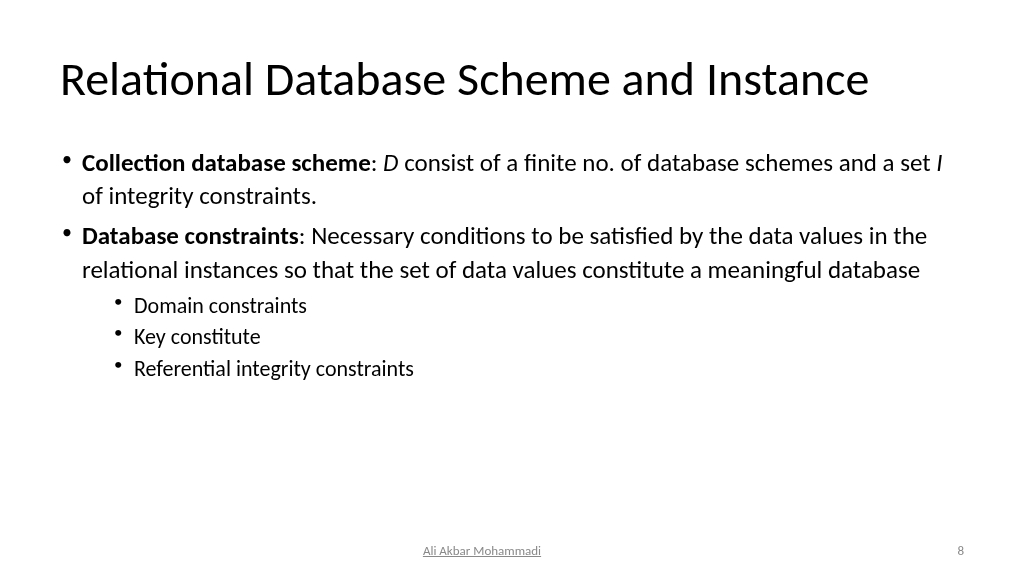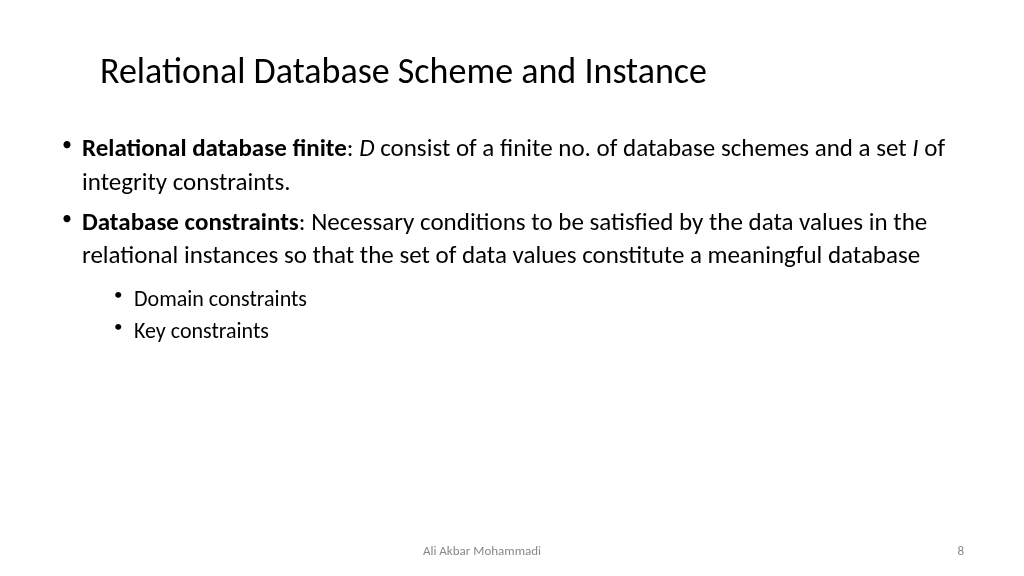--- a/index.html
+++ b/index.html
@@ -10,25 +10,24 @@
     body {
       width: 1024px;
       height: 576px;
       background: #ffffff;
       font-family: Calibri, "Segoe UI", Arial, sans-serif;
       color: #000000;
       padding: 50px 60px 30px 60px;
       position: relative;
     }
     .slide-title {
-      font-size: 36px;
+      font-size: 48px;
       font-weight: 400;
       margin-bottom: 38px;
       line-height: 1.2;
-      margin-left: 40px;
     }
     .content {
       font-size: 25px;
       line-height: 1.35;
     }
     ul.main-list {
       list-style: none;
       padding-left: 0;
     }
     ul.main-list > li {
@@ -39,21 +38,21 @@
     ul.main-list > li::before {
       content: "•";
       position: absolute;
       left: 2px;
       top: 0;
       font-size: 20px;
     }
     ul.sub-list {
       list-style: none;
       padding-left: 30px;
-      margin-top: 12px;
+      margin-top: 4px;
       font-size: 22px;
     }
     ul.sub-list > li {
       position: relative;
       padding-left: 22px;
       margin-bottom: 2px;
     }
     ul.sub-list > li::before {
       content: "•";
       position: absolute;
@@ -74,41 +73,43 @@
       width: 1024px;
       display: flex;
       justify-content: space-between;
       padding: 0 60px 0 0;
       font-size: 13px;
       color: #898989;
     }
     .footer-author {
       width: 100%;
       text-align: center;
+      text-decoration: underline;
     }
     .footer-page {
       position: absolute;
       right: 60px;
     }
   </style>
 </head>
 <body>
 
 <h1 class="slide-title">Relational Database Scheme and Instance</h1>
 
 <div class="content">
   <ul class="main-list">
     <li>
-      <span class="bold">Relational database finite</span><span>: </span><span class="italic">D</span><span> consist of a finite no. of database schemes and a set </span><span class="italic">I</span><span> of integrity constraints.</span>
+      <span class="bold">Collection database scheme</span><span>: </span><span class="italic">D</span><span> consist of a finite no. of database schemes and a set </span><span class="italic">I</span><span> of integrity constraints.</span>
     </li>
     <li>
       <span class="bold">Database constraints</span><span>: Necessary conditions to be satisfied by the data values in the relational instances so that the set of data values constitute a meaningful database</span>
       <ul class="sub-list">
         <li>Domain constraints</li>
-        <li>Key constraints</li>
+        <li>Key constitute</li>
+        <li>Referential integrity constraints</li>
       </ul>
     </li>
   </ul>
 </div>
 
 <div class="footer">
   <div class="footer-author">Ali Akbar Mohammadi</div>
   <div class="footer-page">8</div>
 </div>
 

